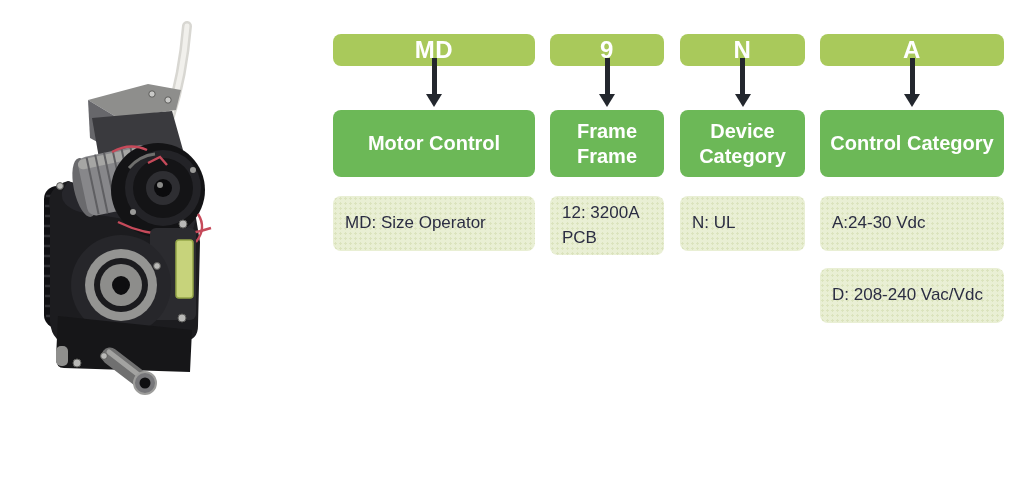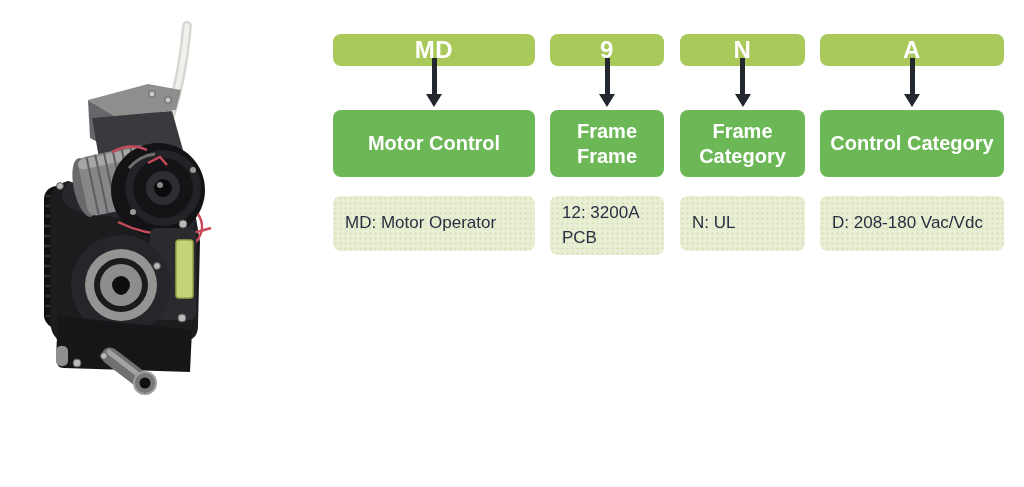--- a/index.html
+++ b/index.html
@@ -148,21 +148,21 @@
   </figure>
 
   <section class="col c1">
     <div class="code">MD</div>
     <div class="arrow">
         <i class="stem"></i>
         <i class="tip"></i>
       </div>
     <div class="hdr">Motor Control</div>
     <div class="opts">
-      <div class="opt">MD: Motor Operator</div>
+      <div class="opt">MD: Size Operator</div>
     </div>
   </section>
 
   <section class="col c2">
     <div class="code">9</div>
     <div class="arrow">
         <i class="stem"></i>
         <i class="tip"></i>
       </div>
     <div class="hdr">Frame Frame</div>
@@ -170,31 +170,32 @@
       <div class="opt">12: 3200A PCB</div>
     </div>
   </section>
 
   <section class="col c3">
     <div class="code">N</div>
     <div class="arrow">
         <i class="stem"></i>
         <i class="tip"></i>
       </div>
-    <div class="hdr">Frame Category</div>
+    <div class="hdr">Device Category</div>
     <div class="opts">
       <div class="opt">N: UL</div>
     </div>
   </section>
 
   <section class="col c4">
     <div class="code">A</div>
     <div class="arrow">
         <i class="stem"></i>
         <i class="tip"></i>
       </div>
     <div class="hdr">Control Category</div>
     <div class="opts">
-      <div class="opt">D: 208-180 Vac/Vdc</div>
+      <div class="opt">A:24-30 Vdc</div>
+      <div class="opt">D: 208-240 Vac/Vdc</div>
     </div>
   </section>
 
 </div>
 
 </body></html>

